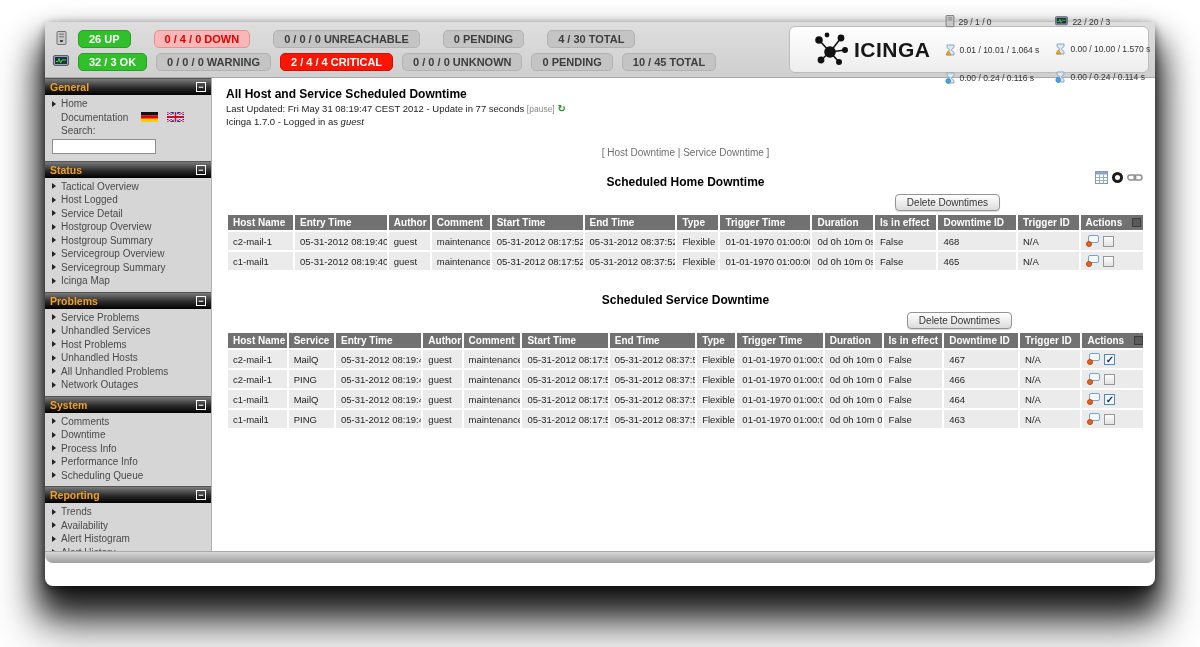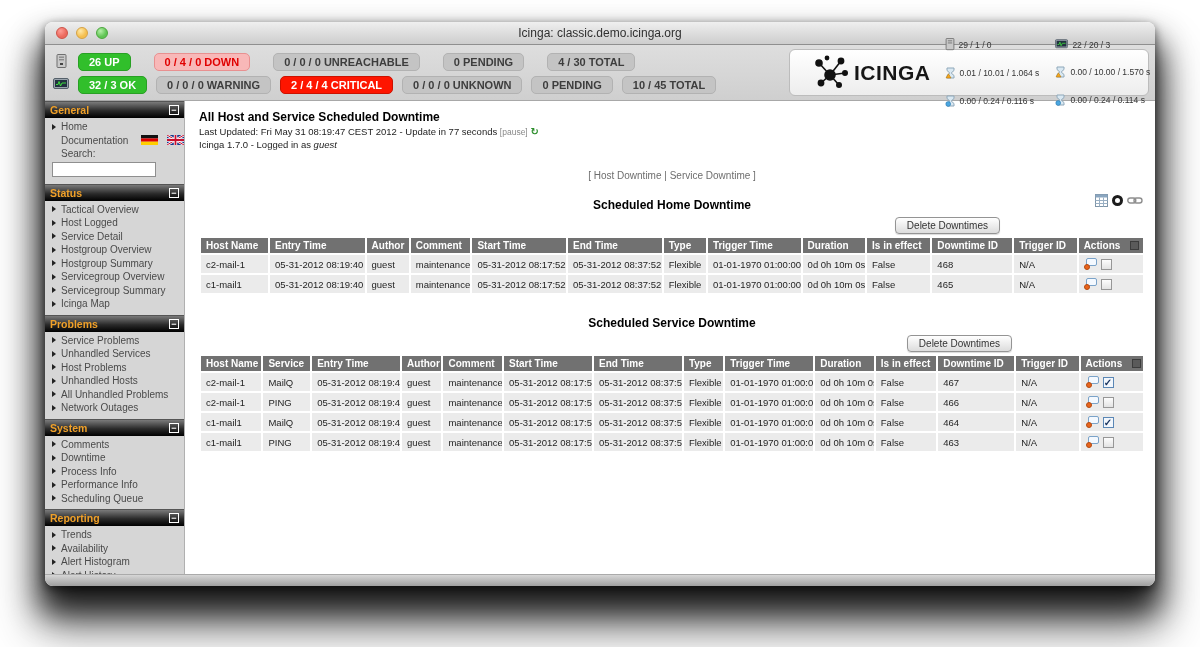--- a/index.html
+++ b/index.html
@@ -31,21 +31,21 @@
 
   .logopanel { position:absolute; right:6px; top:4px; width:360px; height:47px; border-radius:6px;
     background:linear-gradient(#ffffff,#ededed); border:1px solid #bcbcbc; display:flex; align-items:center; padding:2px 20px; }
   .logomark { display:flex; align-items:center; gap:2px; margin-right:14px; }
   .logotext { font-size:21px; font-weight:bold; letter-spacing:.5px; color:#161616; }
   .perfcol { display:flex; flex-direction:column; justify-content:center; gap:16px; margin-right:16px; }
   .perfline { display:flex; align-items:center; gap:4px; font-size:8.5px; color:#333; white-space:nowrap; }
 
   
   .bodyrow { display:flex; height:473px; }
-  .sidebar { width:140px; background:#d6d6d6; border-right:1px solid #b0b0b0; font-size:10px; overflow:hidden; }
+  .sidebar { width:167px; background:#d6d6d6; border-right:1px solid #b0b0b0; font-size:10px; overflow:hidden; }
   .sect-header { height:17px; background:linear-gradient(#7a7a7a,#2a2a2a 55%,#000); color:#f0a028; font-weight:bold;
     font-size:10.5px; display:flex; align-items:center; justify-content:space-between; padding:0 5px; border-top:1px solid #555; }
   .minbox { width:10px; height:10px; border:1px solid #fff; color:#fff; font-size:9px; line-height:8px; text-align:center; cursor:pointer; }
   .sect-items { padding:2px 0 4px 0; }
   .side-item { display:flex; align-items:center; gap:5px; padding:1px 4px 1px 7px; color:#4a4a4a; line-height:11.5px; cursor:pointer; }
   .side-item .tri { width:0; height:0; border-left:4px solid #222; border-top:3px solid transparent; border-bottom:3px solid transparent; flex:none; }
   .side-item.noarrow { padding-left:16px; }
   .flags { display:flex; gap:9px; margin-left:8px; }
   .search-input { width:104px; height:15px; border:1px solid #8f8f8f; background:#fff; margin:1px 0 3px 7px; font-size:10px; padding:0 3px; }
 
@@ -84,28 +84,20 @@
   
   .winfooter { height:12px; background:linear-gradient(#d6d6d6,#9f9f9f); border-top:1px solid #aaa; border-radius:0 0 8px 8px; }
 
   svg { display:block; }
 </style>
 </head>
 <body>
 
 <div class="window">
 
-  <div class="titlebar">
-    <div class="lights">
-      <span class="light red"></span>
-      <span class="light yellow"></span>
-      <span class="light green"></span>
-    </div>
-    <span class="title">Icinga: classic.demo.icinga.org</span>
-  </div>
 
   <div class="statusband">
     <div class="pillrow">
       <span class="row-icon">
         <svg width="11" height="15" viewBox="0 0 11 15">
             <rect x="1" y="0.5" width="9" height="13" rx="1" fill="#c9c9c9" stroke="#6f6f6f"></rect>
             <rect x="3" y="2.5" width="5" height="1.4" fill="#8a8a8a"></rect>
             <rect x="3" y="5" width="5" height="1.4" fill="#8a8a8a"></rect>
             <rect x="4" y="9" width="3" height="2" fill="#444"></rect>
           </svg>

